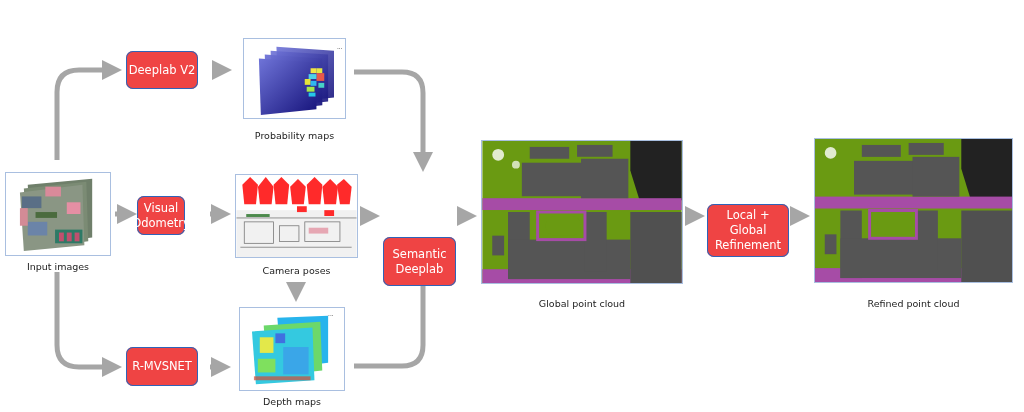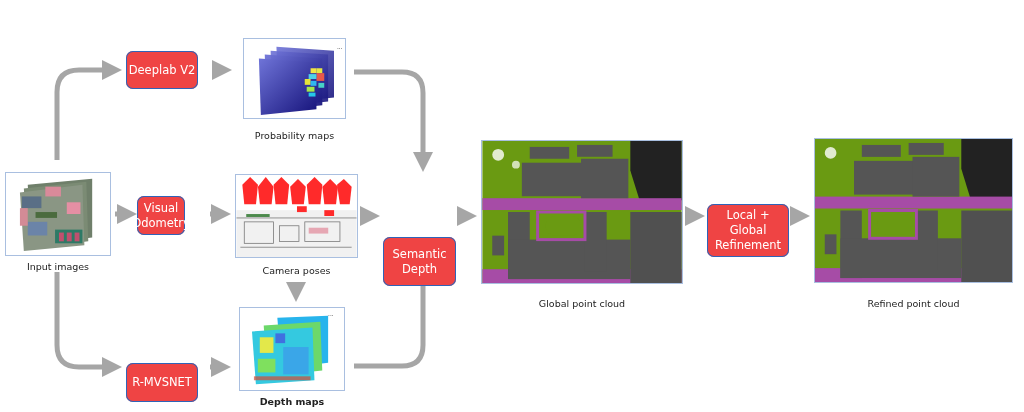--- a/index.html
+++ b/index.html
@@ -60,21 +60,21 @@
 
 <div class="node" style="left:126px;top:51px;width:72px;height:38px;">
   <span>Deeplab V2</span>
 </div>
 <div class="node" style="left:137px;top:196px;width:48px;height:39px;">
   <span>
     <span>Visual</span><br>
     <span>Odometry</span>
   </span>
 </div>
-<div class="node" style="left:126px;top:347px;width:72px;height:39px;margin-top:16px;">
+<div class="node" style="left:126px;top:347px;width:72px;height:39px;">
   <span>R-MVSNET</span>
 </div>
 
 <div class="panel" style="left:243px;top:38px;width:103px;height:81px;">
   <svg viewBox="0 0 103 81">
     <defs>
       <linearGradient id="pg" x1="0" y1="0" x2="1" y2="1">
         <stop offset="0" stop-color="#6f74d8"></stop>
           <stop offset="1" stop-color="#15127a"></stop>
       </linearGradient>
@@ -130,26 +130,26 @@
     <polygon points="24,18 82,14 84,64 28,70" fill="#6cd86a"></polygon>
     <polygon points="12,24 74,20 76,74 16,78" fill="#34c9e0"></polygon>
     <rect x="20" y="30" width="14" height="16" fill="#e3e84a"></rect>
     <rect x="44" y="40" width="26" height="28" fill="#3aa6e8"></rect>
     <rect x="18" y="52" width="18" height="14" fill="#7fe05e"></rect>
     <rect x="36" y="26" width="10" height="10" fill="#4070e0"></rect>
     <rect x="14" y="70" width="58" height="4" fill="#d44c34" opacity="0.7"></rect>
     <text x="90" y="8" font-size="6" fill="#333" font-family="DejaVu Sans, sans-serif">...</text>
   </svg>
 </div>
-<div class="caption" style="left:239px;top:396px;width:106px;font-weight:bold;">Depth maps</div>
+<div class="caption" style="left:239px;top:396px;width:106px;">Depth maps</div>
 
 <div class="node" style="left:383px;top:197px;width:73px;height:49px;margin-top:40px;">
   <span>
     <span>Semantic</span><br>
-    <span>Depth</span>
+    <span>Deeplab</span>
   </span>
 </div>
 
 <div class="panel" style="left:481px;top:140px;width:202px;height:144px;">
   <svg viewBox="0 0 202 144">
     <rect width="202" height="144" fill="#6a9a12"></rect>
     <polygon points="150,0 202,0 202,60 160,62 150,30" fill="#222"></polygon>
     <rect x="0" y="58" width="202" height="12" fill="#a64ca6"></rect>
     <rect x="0" y="130" width="202" height="14" fill="#a64ca6"></rect>
     <rect x="40" y="22" width="70" height="34" fill="#555"></rect>

